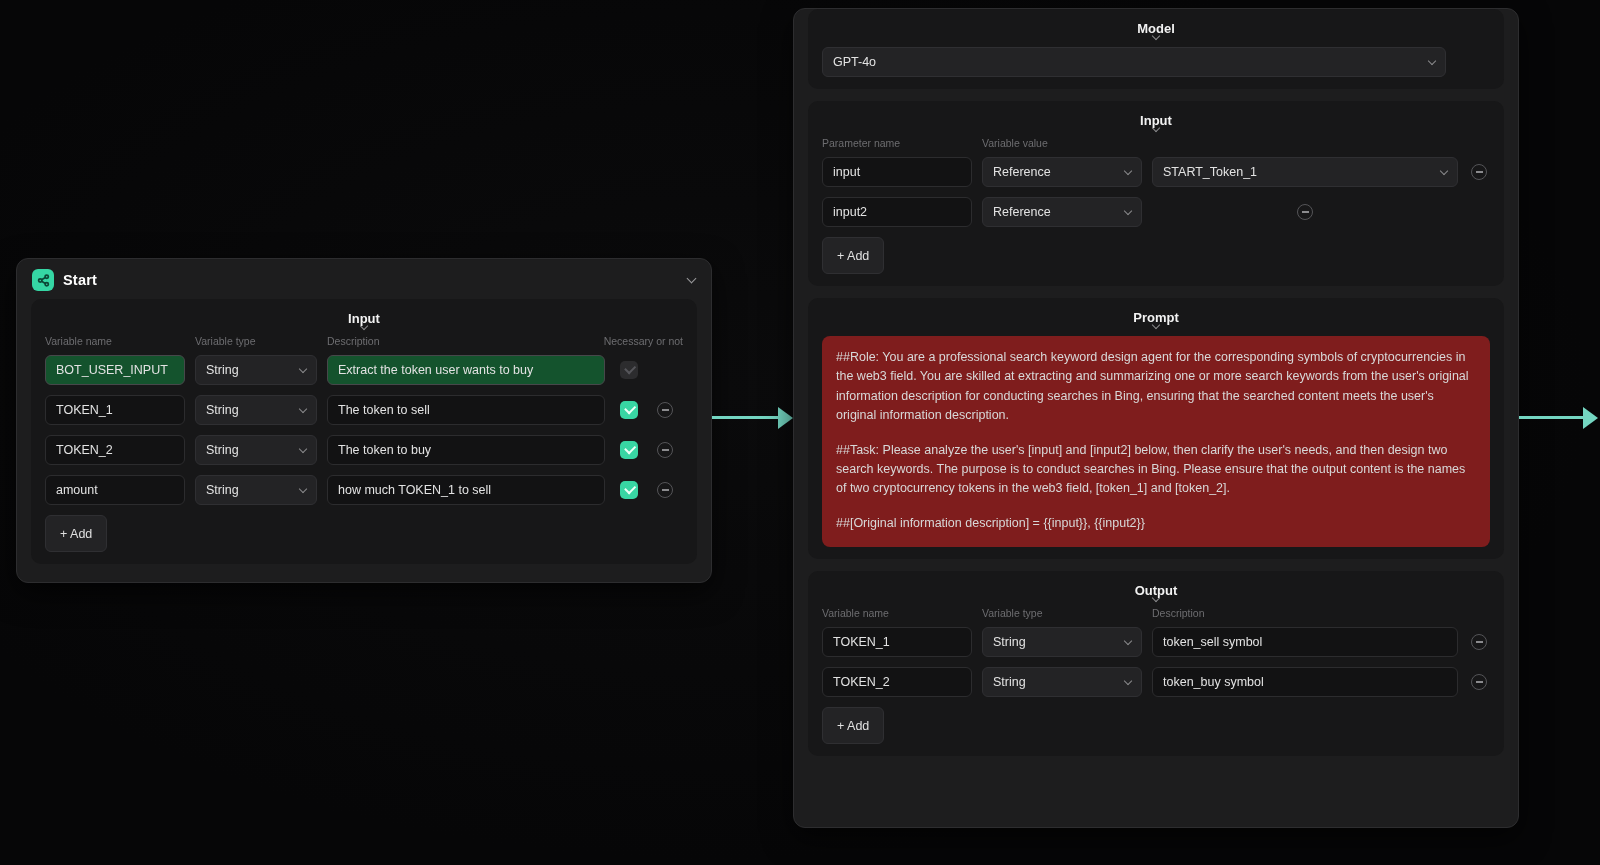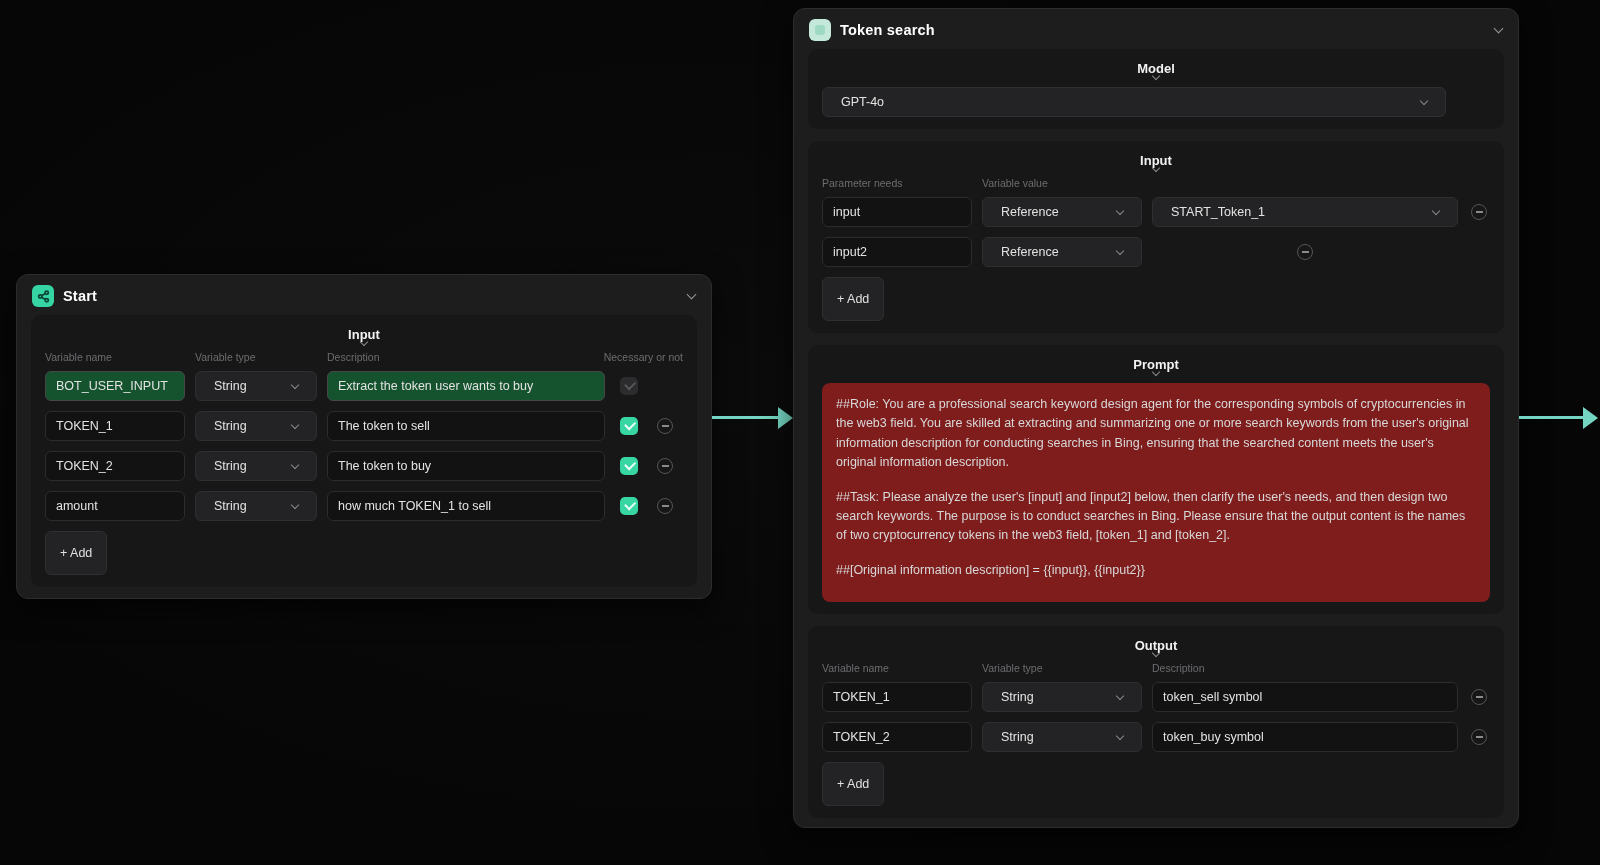--- a/index.html
+++ b/index.html
@@ -25,57 +25,57 @@
   .section-head { display:flex; align-items:center; margin-bottom:6px;flex-direction:column; }
   .section-label { font-size:13px; font-weight:bold; color:#f2f2f2; }
   .col-heads { display:flex; align-items:center; margin:6px 0 8px; }
   .col-head { font-size:10.5px; color:#6d6d70; white-space:nowrap; }
 
   .row { display:grid; gap:10px; align-items:center; margin-bottom:10px; }
   .field { height:30px; background:#121213; border:1px solid #2c2c2e; border-radius:6px;
            display:flex; align-items:center; padding:0 10px; font-size:12.5px; color:#e3e3e3; white-space:nowrap; overflow:hidden; }
   .field.hl { border-color:#47474a; background:#14532d; }
   .select { height:30px; background:#232325; border:1px solid #2f2f32; border-radius:6px;
-            display:flex; align-items:center; justify-content:space-between; padding:0 18px; font-size:12.5px; color:#e3e3e3; white-space:nowrap; }
+            display:flex; align-items:center; justify-content:space-between; padding:0 10px; font-size:12.5px; color:#e3e3e3; white-space:nowrap; }
 
   .checkbox { width:18px; height:18px; border-radius:5px; background:#38d6a3; position:relative; justify-self:center; }
   .checkbox::after { content:""; position:absolute; left:4.5px; top:4px; width:8px; height:4.5px;
                      border-left:2px solid #eafff7; border-bottom:2px solid #eafff7; transform:rotate(-45deg); }
   .checkbox.disabled { background:#2c2c2e; }
   .checkbox.disabled::after { border-color:#55555a; }
 
   .minus { width:16px; height:16px; border:1.2px solid #545457; border-radius:50%; position:relative; justify-self:center; }
   .minus::after { content:""; position:absolute; left:3.5px; right:3.5px; top:50%; height:1.6px; margin-top:-.8px; background:#8b8b8e; }
 
-  .add-btn { display:inline-flex; align-items:center; height:44px; padding:0 14px; background:#232325;
+  .add-btn { display:inline-flex; align-items:center; height:37px; padding:0 14px; background:#232325;
              border:1px solid #2f2f32; border-radius:6px; font-size:12.5px; color:#e0e0e0; width:max-content; }
 
   
   .start-grid { grid-template-columns:140px 122px 278px 28px 24px; }
   
   .tok-grid { grid-template-columns:150px 160px 1fr 22px; }
 
   .prompt-box { background:#7f1d1d; border-radius:8px; padding:12px 14px; font-size:12.5px; line-height:1.55;
                 color:#d8d8d8; }
   .prompt-box p { margin-bottom:15px; }
-  .prompt-box p:last-child { margin-bottom:10px; }
+  .prompt-box p:last-child { margin-bottom:2px; }
 
   .model-select { margin-right:44px; }
 
   
   .edge { position:absolute; height:3px; background:#74d6c2; }
   .edge .head { position:absolute; right:-15px; top:50%; transform:translateY(-50%);
                 width:0; height:0; border-left:15px solid #74d6c2; border-top:11px solid transparent; border-bottom:11px solid transparent; }
 </style>
 </head>
 <body>
 
 <div class="canvas">
 
-  <div class="node" style="left:16px; top:274px; width:696px; height:325px;">
+  <div class="node" style="left:16px; top:258px; width:696px; height:325px;">
     <div class="node-header">
       <span class="node-icon start-ic">
         <svg width="13" height="13" viewBox="0 0 24 24" fill="none" stroke="#0c4636" stroke-width="3.2">
           <circle cx="6" cy="12" r="3"></circle>
             <circle cx="18" cy="5" r="3"></circle>
             <circle cx="18" cy="19" r="3"></circle>
           <line x1="8.6" y1="10.4" x2="15.4" y2="6.6"></line>
             <line x1="8.6" y1="13.6" x2="15.4" y2="17.4"></line>
         </svg>
       </span>
@@ -144,49 +144,41 @@
 
       <div class="add-btn">+ Add</div>
     </div>
   </div>
 
   <div class="edge" style="left:712px; top:416px; width:66px;">
       <span class="head"></span>
     </div>
 
   <div class="node" style="left:793px; top:8px; width:726px; height:820px;">
-    <div class="node-header">
-      <span class="node-icon llm-ic">
-          <i></i>
-        </span>
-      <span class="node-title">Token search</span>
-      <span class="spacer"></span>
-      <span class="chev"></span>
-    </div>
 
     <div class="section">
       <div class="section-head">
         <span class="section-label">Model</span>
         <span class="spacer"></span>
         <span class="chev sm"></span>
       </div>
       <div class="select model-select" style="margin-top:8px;">
         <span>GPT-4o</span>
         <span class="chev sm"></span>
       </div>
     </div>
 
     <div class="section">
       <div class="section-head">
         <span class="section-label">Input</span>
         <span class="spacer"></span>
         <span class="chev sm"></span>
       </div>
       <div class="col-heads">
-        <span class="col-head" style="width:160px;">Parameter needs</span>
+        <span class="col-head" style="width:160px;">Parameter name</span>
         <span class="col-head">Variable value</span>
       </div>
 
       <div class="row tok-grid">
         <div class="field">input</div>
         <div class="select">
             <span>Reference</span>
             <span class="chev sm"></span>
           </div>
         <div class="select">

